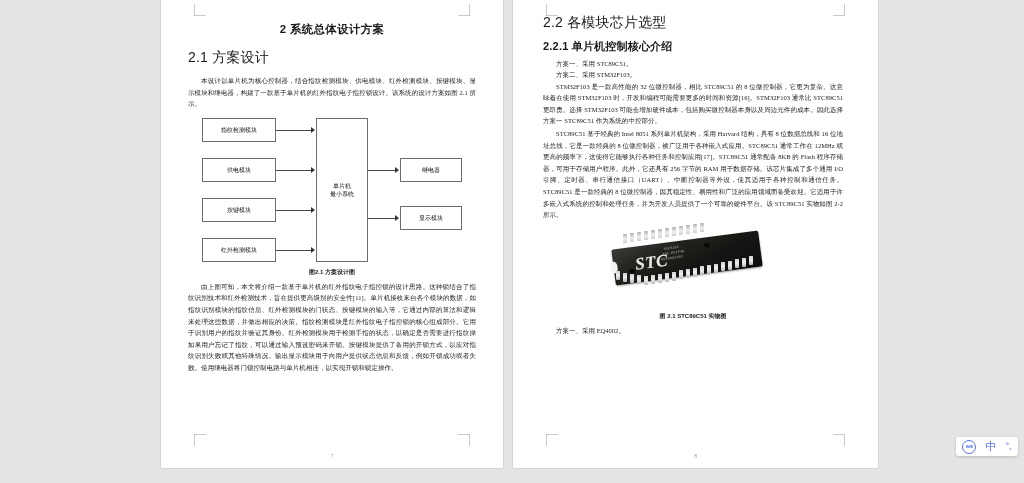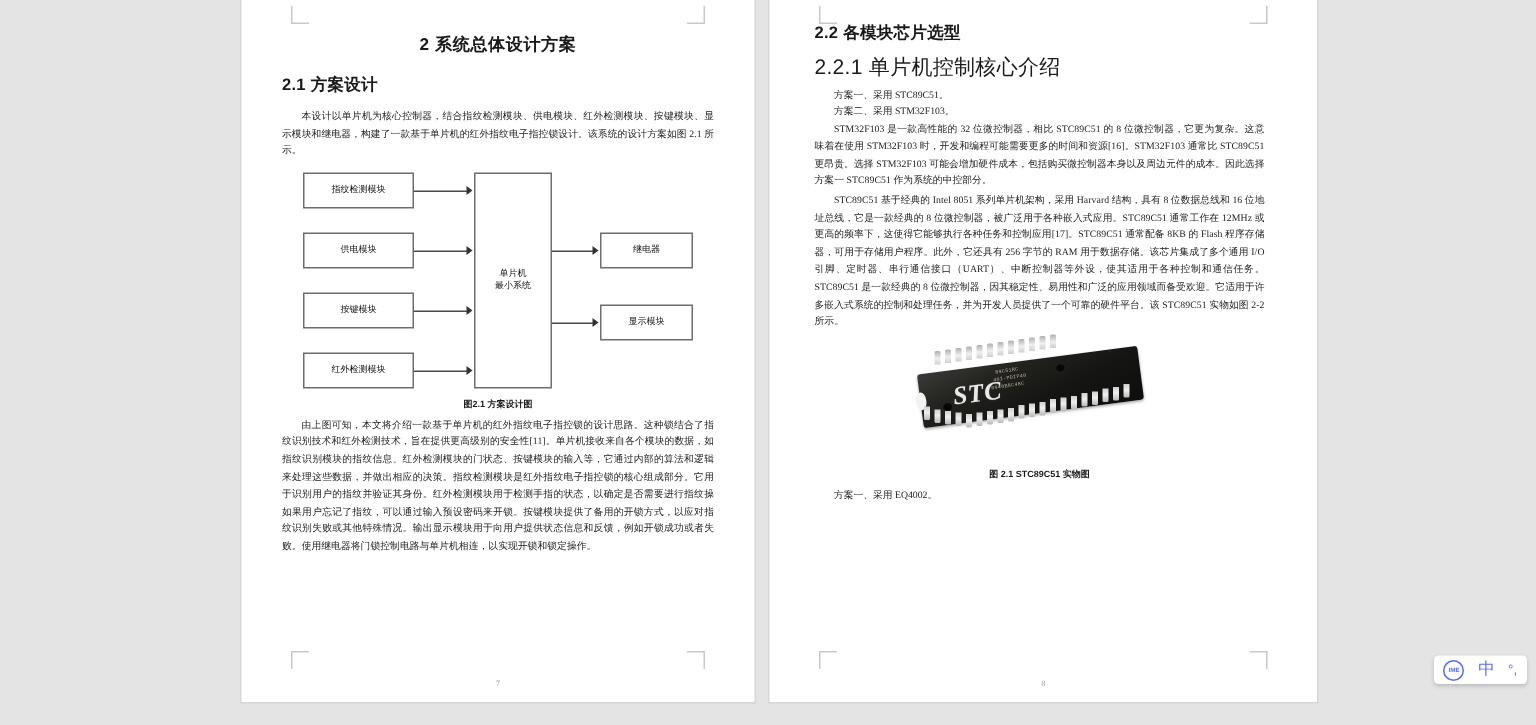--- a/index.html
+++ b/index.html
@@ -58,30 +58,30 @@
 
   h1.doc-h1 {
     font-size: 11.4px;
     font-weight: bold;
     text-align: center;
     margin: 0 0 12px 0;
     letter-spacing: 0.4px;
     font-family: "Liberation Sans", "DejaVu Sans", sans-serif;
   }
   h2.doc-h2 {
+    font-size: 14px;
+    font-weight: normal;
+    margin: 0 0 8px 0;
+    letter-spacing: 0.2px;
+    font-family: "Liberation Sans", "DejaVu Sans", sans-serif;
+  }
+  h2.doc-h2.tight { margin-bottom: 5px; }
+  h3.doc-h3 {
     font-size: 11px;
     font-weight: bold;
-    margin: 0 0 8px 0;
-    letter-spacing: 0.2px;
-    font-family: "Liberation Sans", "DejaVu Sans", sans-serif;
-  }
-  h2.doc-h2.tight { margin-bottom: 5px; }
-  h3.doc-h3 {
-    font-size: 14px;
-    font-weight: normal;
     margin: 7px 0 4px 0;
     letter-spacing: 0.2px;
     font-family: "Liberation Sans", "DejaVu Sans", sans-serif;
   }
 
   p.para {
     font-size: 6.5px;
     line-height: 11.6px;
     margin: 0 0 0 0;
     text-indent: 13px;

